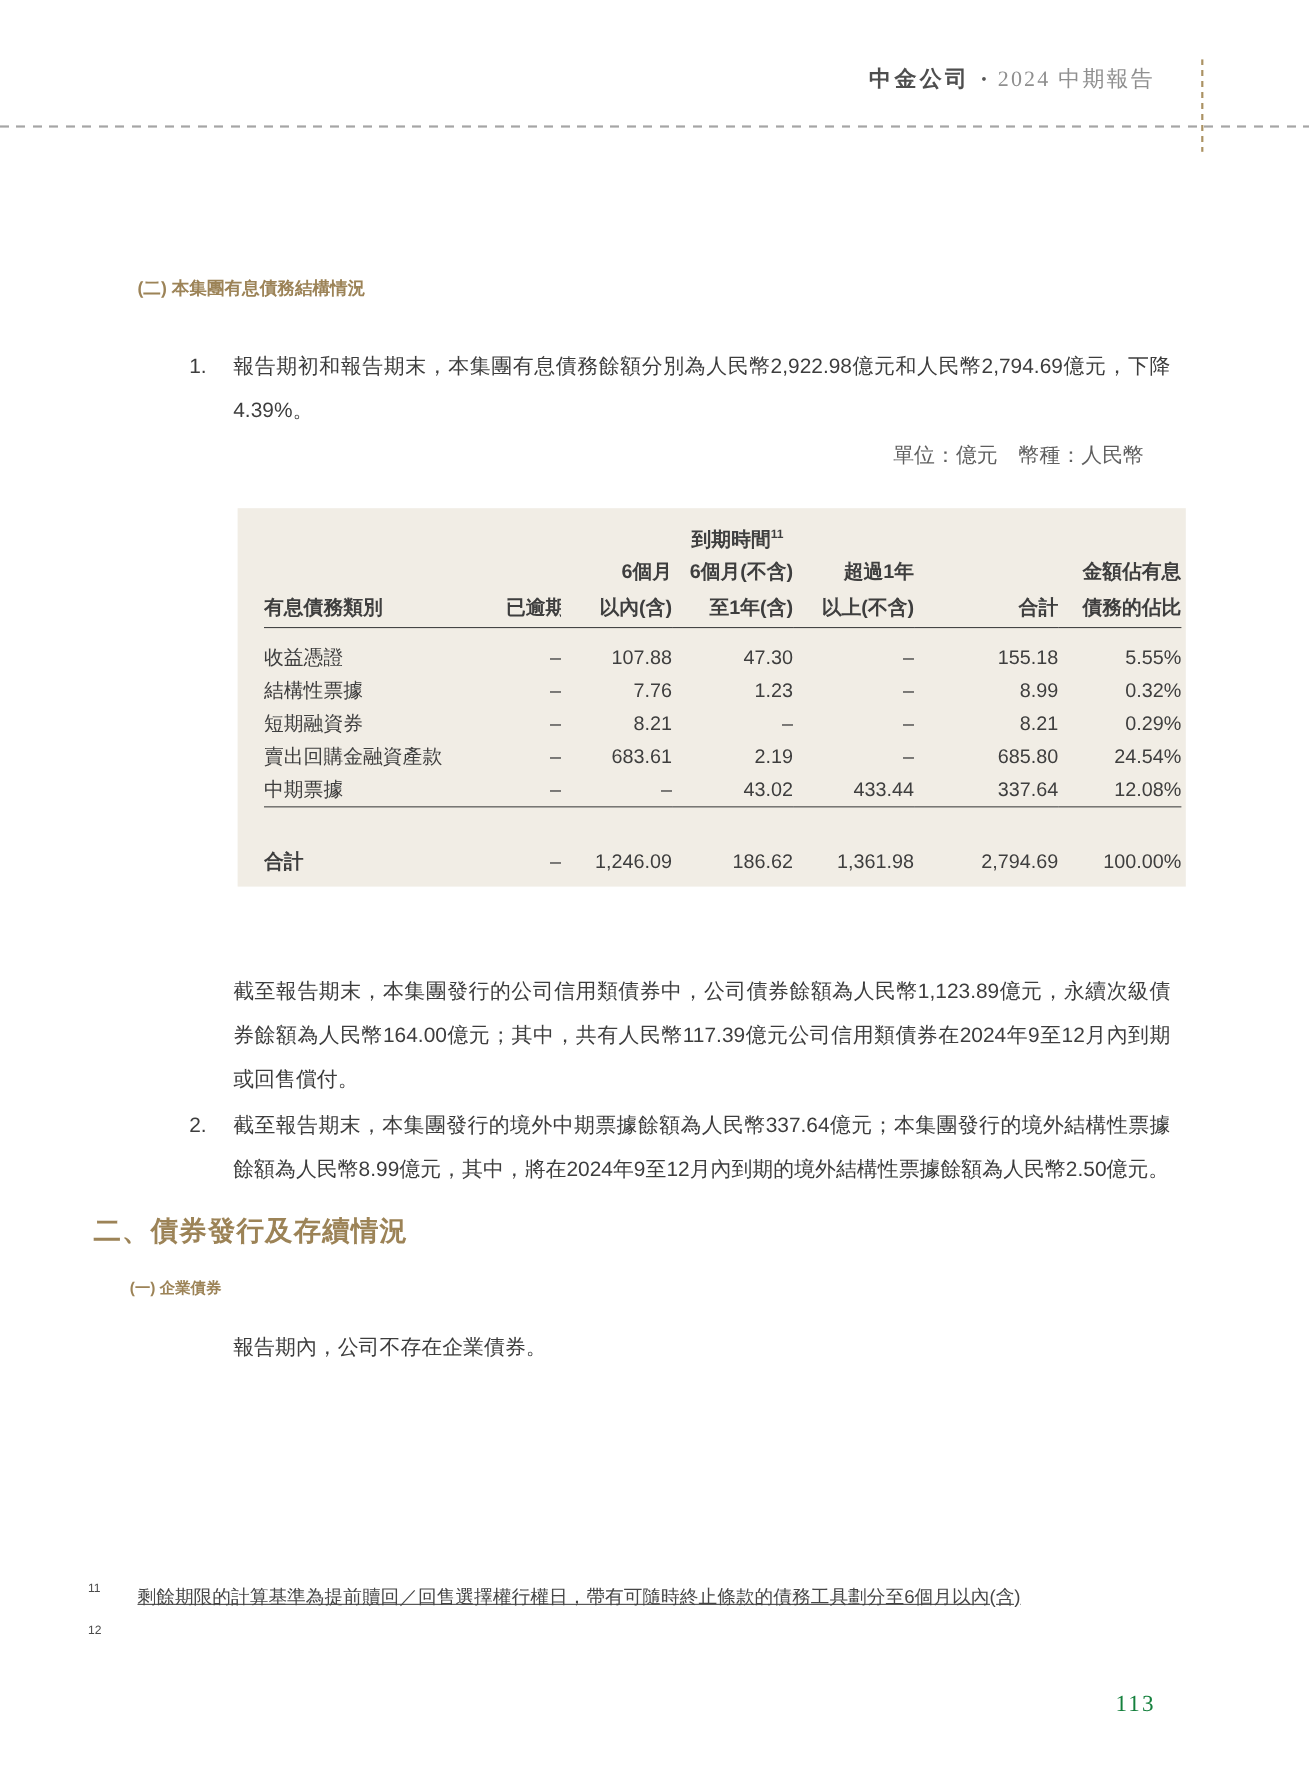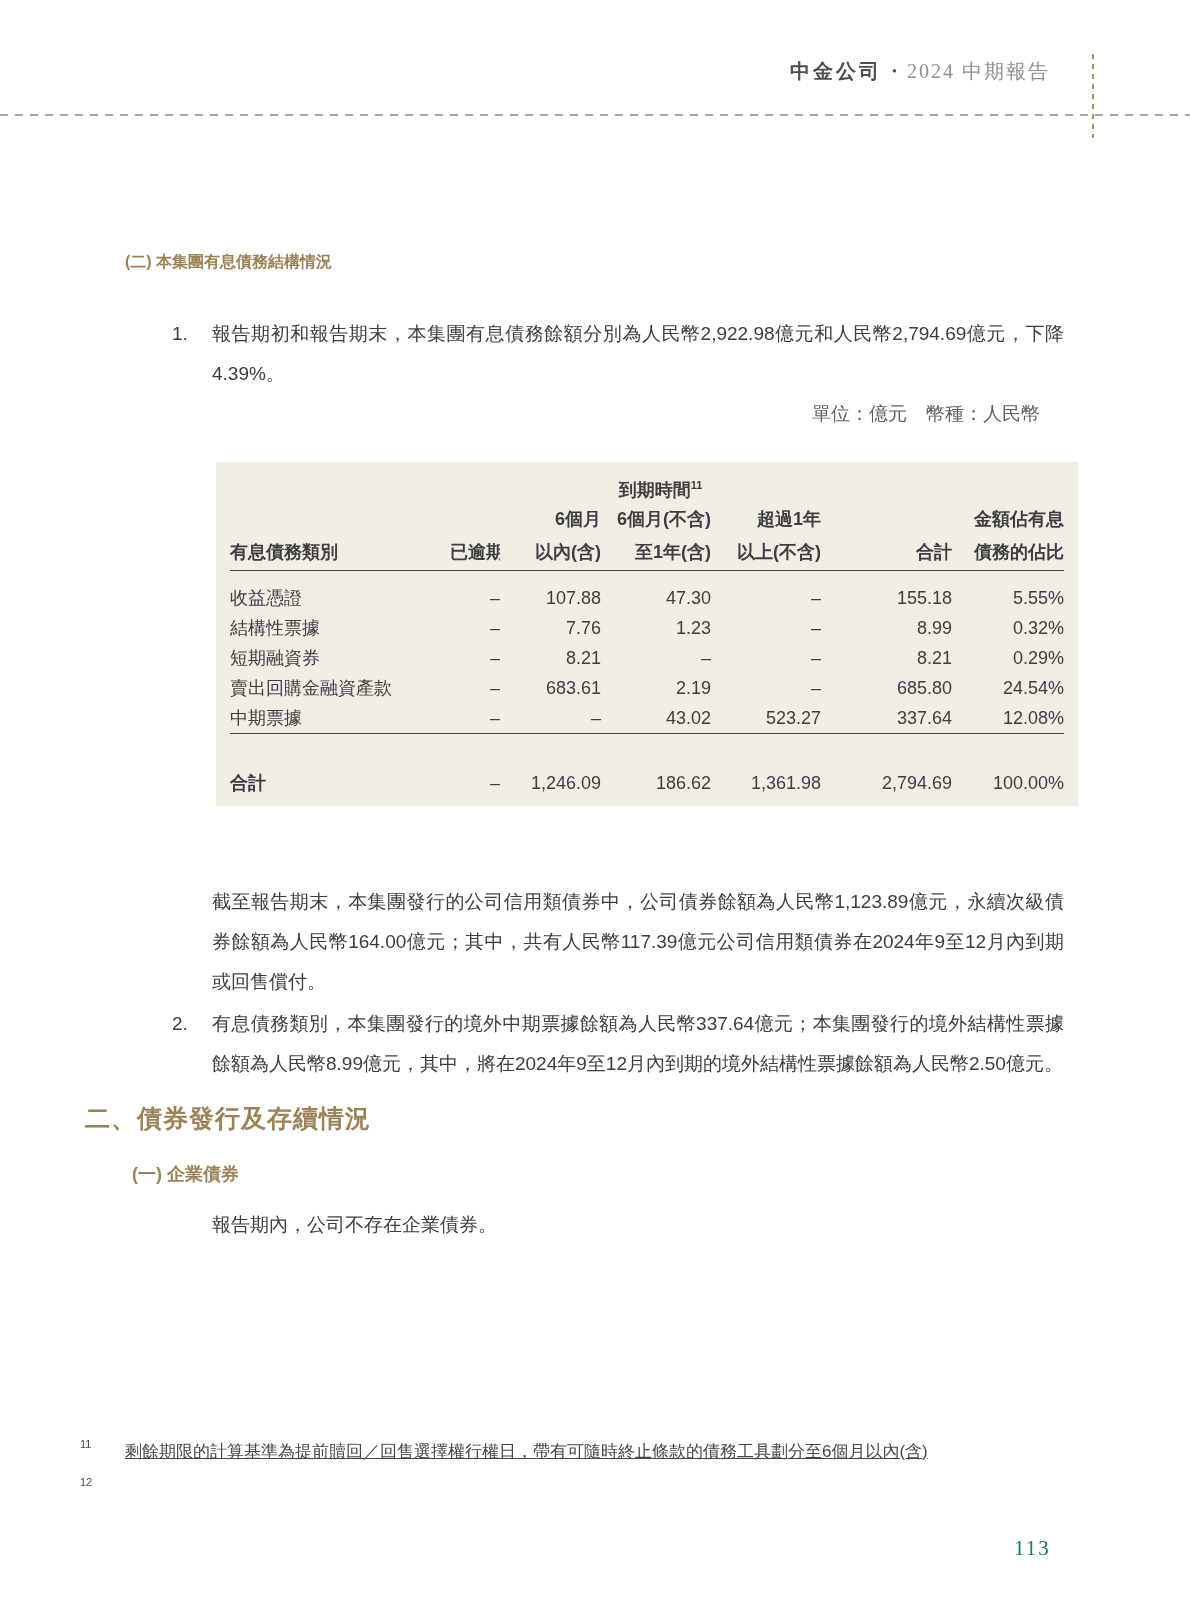--- a/index.html
+++ b/index.html
@@ -25,36 +25,36 @@
     background:repeating-linear-gradient(90deg,#a5a5a5 0 8px,transparent 8px 15px);
   }
   .v-dash{
     position:absolute;left:1092px;top:54px;width:2px;height:84px;
     background:repeating-linear-gradient(180deg,#ab9263 0 5px,transparent 5px 10px);
   }
   
   .gold{color:#9c8357;font-weight:bold;}
   .sec-b{position:absolute;left:125px;top:252px;font-size:16px;}
   .sec-2{position:absolute;left:85px;top:1102px;font-size:25px;letter-spacing:1px;text-align:center;}
-  .sub-1{position:absolute;left:132px;top:1162px;font-size:18px;}
+  .sub-1{position:absolute;left:118px;top:1162px;font-size:14px;}
   
   .body-text{font-size:19px;line-height:40px;color:#3d3d3d;}
   .item-num{position:absolute;left:172px;width:34px;}
   .item-body{position:absolute;left:212px;width:852px;text-align:justify;}
   .plain-line{position:absolute;left:212px;font-size:19px;}
   .unit-note{
     position:absolute;left:212px;top:401px;width:828px;
     text-align:right;font-size:19px;color:#5f5f5f;
   }
   
   .tbl-wrap{
     position:absolute;left:216px;top:462px;width:834px;
     background:#f1ede5;padding:14px 14px 0 14px;
   }
-  table.debt{border-collapse:collapse;table-layout:fixed;width:834px;font-size:18px;color:#3e3e3e;}
+  table.debt{border-collapse:collapse;table-layout:fixed;width:834px;font-size:18px;color:#3e3e3e;margin-left:10px;}
   table.debt td{padding:0;vertical-align:middle;overflow:hidden;white-space:nowrap;}
   td.num{text-align:right;}
   td.ctr{text-align:center;}
   tr.h1 td{height:28px;font-weight:bold;}
   tr.h2 td{height:30px;font-weight:bold;}
   tr.h3 td{height:36px;font-weight:bold;border-bottom:1px solid #454545;}
   tr.body td{height:30px;}
   tr.body.first td{padding-top:12px;}
   tr.body.last td{border-bottom:1px solid #454545;}
   tr.spacer td{height:32px;}
@@ -159,21 +159,21 @@
         <td class="num">2.19</td>
         <td class="num">–</td>
         <td class="num">685.80</td>
         <td class="num">24.54%</td>
       </tr>
       <tr class="body last">
         <td><span>中期票據</span><sup></sup></td>
         <td class="num">–</td>
         <td class="num">–</td>
         <td class="num">43.02</td>
-        <td class="num">523.27</td>
+        <td class="num">433.44</td>
         <td class="num">337.64</td>
         <td class="num">12.08%</td>
       </tr>
 
       <tr class="spacer">
             <td colspan="7"></td>
           </tr>
 
       <tr class="total">
         <td class="lbl">合計</td>
@@ -184,21 +184,21 @@
         <td class="num">2,794.69</td>
         <td class="num">100.00%</td>
       </tr>
     </tbody>
       </table>
   </div>
 
   <div class="item-body body-text" style="top:882px;">截至報告期末，本集團發行的公司信用類債券中，公司債券餘額為人民幣1,123.89億元，永續次級債券餘額為人民幣164.00億元；其中，共有人民幣117.39億元公司信用類債券在2024年9至12月內到期或回售償付。</div>
 
   <div class="item-num body-text" style="top:1004px;">2.</div>
-  <div class="item-body body-text" style="top:1004px;">有息債務類別，本集團發行的境外中期票據餘額為人民幣337.64億元；本集團發行的境外結構性票據餘額為人民幣8.99億元，其中，將在2024年9至12月內到期的境外結構性票據餘額為人民幣2.50億元。</div>
+  <div class="item-body body-text" style="top:1004px;">截至報告期末，本集團發行的境外中期票據餘額為人民幣337.64億元；本集團發行的境外結構性票據餘額為人民幣8.99億元，其中，將在2024年9至12月內到期的境外結構性票據餘額為人民幣2.50億元。</div>
 
   <div class="sec-2 gold">二、債券發行及存續情況</div>
   <div class="sub-1 gold">(一) 企業債券</div>
   <div class="plain-line" style="top:1212px;">報告期內，公司不存在企業債券。</div>
 
   <div class="fn-marker" style="top:1438px;">11</div>
   <div class="fn-text" style="top:1440px;text-decoration:underline;">剩餘期限的計算基準為提前贖回／回售選擇權行權日，帶有可隨時終止條款的債務工具劃分至6個月以內(含)</div>
   <div class="fn-marker" style="top:1476px;">12</div>
 
   <div class="page-num">113</div>

